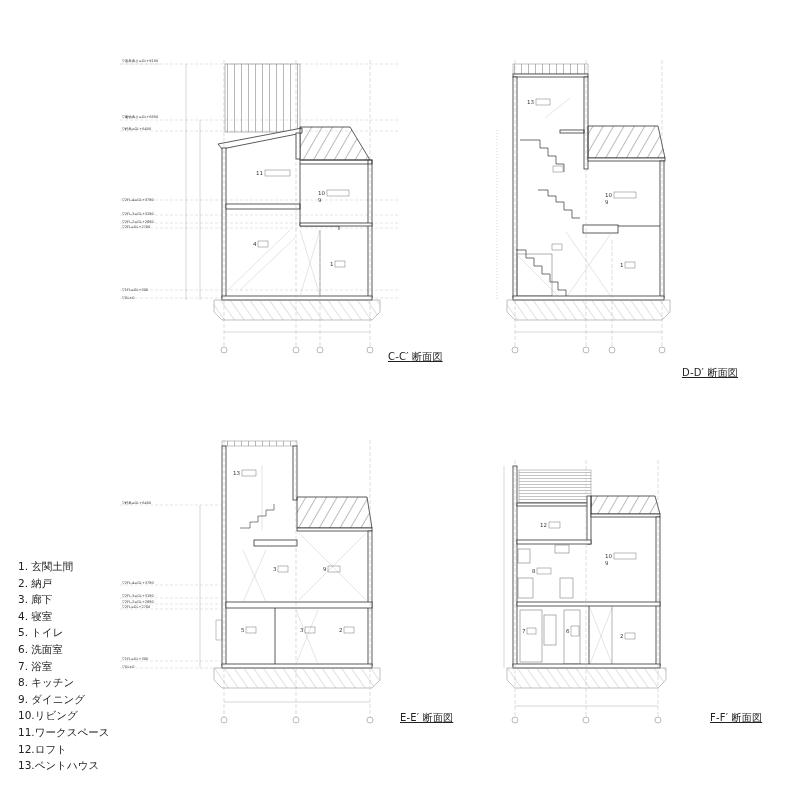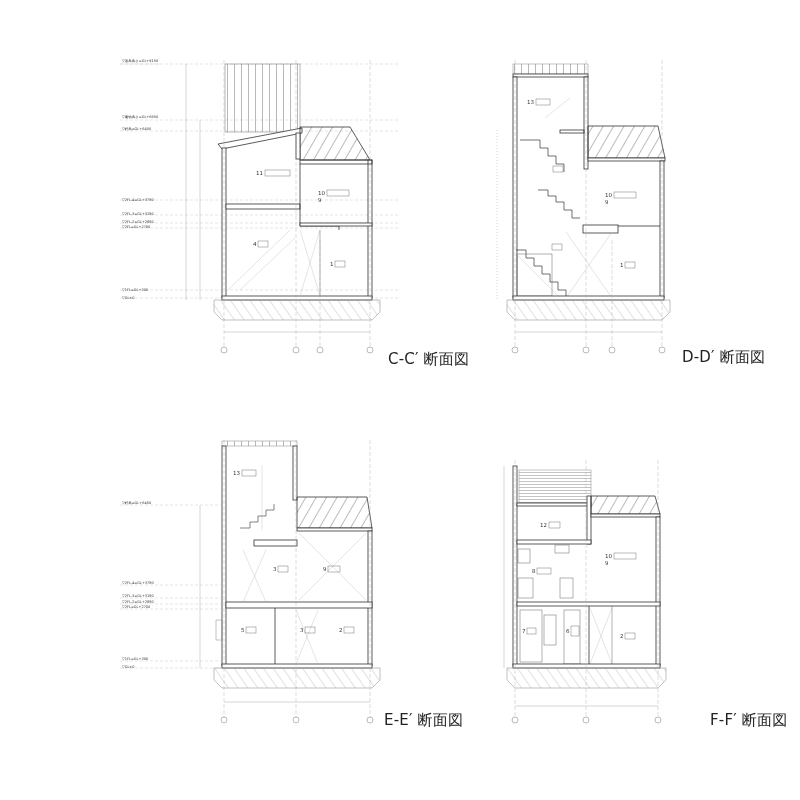--- a/index.html
+++ b/index.html
@@ -1,18 +1,18 @@
 <!DOCTYPE html>
 <html><head>
   <meta charset="utf-8">
   <style>
     html, body { margin: 0; padding: 0; background: #ffffff; }
     body { width: 800px; height: 800px; position: relative; overflow: hidden; font-family: "DejaVu Sans", sans-serif; color: #222; }
     .sheet { position: absolute; left: 0; top: 0; width: 800px; height: 800px; }
-    .section-title { position: absolute; font-family: "DejaVu Sans", sans-serif; font-size: 15px; color: #222; letter-spacing: 0.2px; white-space: nowrap; }
+    .section-title { position: absolute; font-family: "DejaVu Sans", sans-serif; font-size: 10px; color: #222; letter-spacing: 0.2px; white-space: nowrap; text-decoration: underline; }
     .legend { position: absolute; left: 18px; top: 558px; font-family: "DejaVu Sans", sans-serif; font-size: 10.5px; line-height: 16.6px; color: #222; }
     .legend div { white-space: nowrap; }
     svg text { font-family: "DejaVu Sans", sans-serif; }
   </style>
 </head>
 <body>
 
 <div class="sheet">
 
   <svg width="800" height="800" viewBox="0 0 800 800" xmlns="http://www.w3.org/2000/svg">
@@ -289,17 +289,32 @@
       <text x="522" y="633">7</text>
         <rect x="527" y="628" width="9" height="6" fill="none" stroke="#555" stroke-width="0.4"></rect>
       <text x="566" y="633">6</text>
         <rect x="571" y="626" width="8" height="10" fill="none" stroke="#555" stroke-width="0.4"></rect>
       <text x="620" y="638">2</text>
         <rect x="625" y="633" width="10" height="6" fill="none" stroke="#555" stroke-width="0.4"></rect>
     </g>
   </svg>
 
   <div class="section-title" style="left:388px; top:350px;">C-C′ 断面図</div>
-  <div class="section-title" style="left:682px; top:348px;">D-D′ 断面図</div>
-  <div class="section-title" style="left:384px; top:711px;">E-E′ 断面図</div>
+  <div class="section-title" style="left:682px; top:366px;">D-D′ 断面図</div>
+  <div class="section-title" style="left:400px; top:711px;">E-E′ 断面図</div>
   <div class="section-title" style="left:710px; top:711px;">F-F′ 断面図</div>
 
+  <div class="legend">
+    <div>1. 玄関土間</div>
+    <div>2. 納戸</div>
+    <div>3. 廊下</div>
+    <div>4. 寝室</div>
+    <div>5. トイレ</div>
+    <div>6. 洗面室</div>
+    <div>7. 浴室</div>
+    <div>8. キッチン</div>
+    <div>9. ダイニング</div>
+    <div>10.リビング</div>
+    <div>11.ワークスペース</div>
+    <div>12.ロフト</div>
+    <div>13.ペントハウス</div>
+  </div>
 </div>
 
 </body></html>

